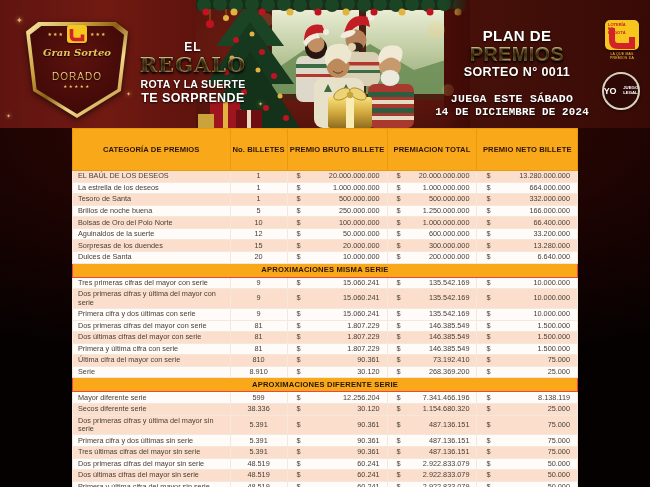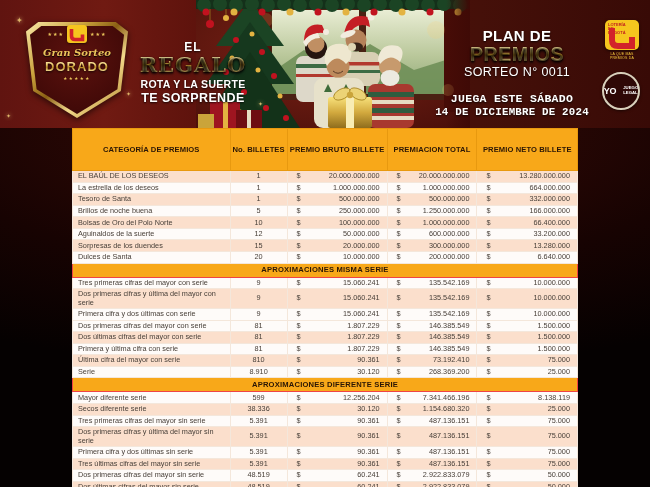--- a/index.html
+++ b/index.html
@@ -23,21 +23,21 @@
   .shield-in{position:absolute;left:4px;top:14px;width:94px;height:88px;
     clip-path:polygon(12% 0%,88% 0%,100% 10%,93% 72%,50% 100%,7% 72%,0% 10%);
     background:radial-gradient(circle at 50% 35%,#5d120e 0%,#420a08 70%,#2f0605 100%);}
   .badge-content{position:absolute;left:0;top:12px;width:102px;text-align:center;}
   .badge-toprow{display:flex;align-items:center;justify-content:center;gap:3px;height:20px;}
   .bstars{color:#e8c35a;font-size:5px;letter-spacing:1px;line-height:1;}
   .minilogo{width:20px;height:18px;background:#f6c51e;border-radius:3px;position:relative;box-shadow:0 1px 2px rgba(0,0,0,.5);}
   .minilogo svg{position:absolute;left:0;top:0;}
   .badge-script{font-family:"DejaVu Serif",serif;font-style:italic;font-weight:bold;font-size:10px;
     color:#ecc45c;margin-top:3px;text-shadow:0 1px 1px #000;}
-  .badge-name{font-weight:700;font-size:13px;letter-spacing:1px;margin-top:1px;
+  .badge-name{font-weight:400;font-size:10px;letter-spacing:1px;margin-top:13px;
     background:linear-gradient(180deg,#fdf6cf 0%,#f1d177 35%,#b98a24 55%,#edd488 80%,#caa33c 100%);
     -webkit-background-clip:text;background-clip:text;color:#dfb954;-webkit-text-fill-color:transparent;
     filter:drop-shadow(0 1px 1px rgba(0,0,0,.7));}
   .badge-stars-bottom{color:#e8c35a;font-size:4.5px;letter-spacing:1.5px;margin-top:3px;line-height:1;}
   
   .tagline{position:absolute;left:120px;top:40px;width:146px;text-align:center;color:#fff;
     text-shadow:0 1px 2px rgba(0,0,0,.8);}
   .tag-el{font-size:12px;font-weight:800;letter-spacing:1px;}
   .tag-title{font-family:"DejaVu Serif",serif;font-weight:bold;font-size:21px;line-height:1.0;letter-spacing:1px;
     background:linear-gradient(180deg,#fdf6cf 0%,#f3d77d 30%,#b88a22 52%,#f0d789 72%,#9a701a 100%);
@@ -45,21 +45,21 @@
     filter:drop-shadow(0 1.5px 1px rgba(0,0,0,.75));}
   .tag-l1{font-size:10.5px;font-weight:800;margin-top:3px;letter-spacing:.3px;}
   .tag-l2{font-size:12.5px;font-weight:800;margin-top:1px;letter-spacing:.4px;}
   
   .plan{position:absolute;left:452px;top:27px;width:130px;text-align:center;color:#fff;text-shadow:0 1px 2px rgba(0,0,0,.8);}
   .plan-l1{font-size:15px;font-weight:800;letter-spacing:.4px;}
   .plan-l2{font-size:19.5px;font-weight:900;letter-spacing:.6px;line-height:1.05;
     background:linear-gradient(180deg,#fdf4c8 0%,#f1cf6e 35%,#a87a1c 55%,#eccf7f 78%,#c79c33 100%);
     -webkit-background-clip:text;background-clip:text;color:#dcb64a;-webkit-text-fill-color:transparent;
     filter:drop-shadow(0 1.5px 1px rgba(0,0,0,.75));}
-  .plan-l3{font-size:12.5px;font-weight:400;letter-spacing:.4px;margin-top:1px;}
+  .plan-l3{font-size:12.5px;font-weight:700;letter-spacing:.4px;margin-top:1px;}
   .schedule{position:absolute;left:430px;top:92px;width:164px;text-align:center;color:#fff;text-shadow:0 1px 2px rgba(0,0,0,.8);font-family:Liberation Mono, monospace;}
   .sch-l1{font-size:11.5px;font-weight:800;letter-spacing:.3px;}
   .sch-l2{font-size:10.8px;font-weight:700;margin-top:1px;letter-spacing:.2px;}
   
   .loteria{position:absolute;left:602px;top:20px;width:40px;text-align:center;}
   .lot-box{width:34px;height:30px;margin:0 auto;background:#f6c51e;border-radius:5px;position:relative;overflow:hidden;
     box-shadow:0 1px 3px rgba(0,0,0,.6);}
   .lot-name{position:absolute;left:3px;top:3px;width:20px;font-size:4px;line-height:1.05;font-weight:bold;
     color:#c21f1f;text-align:left;}
   .lot-slogan{font-size:3.5px;color:#f3c93d;margin-top:2px;letter-spacing:.2px;}
@@ -718,42 +718,20 @@
               <span class="num">1.154.680.320</span>
             </div>
           </td>
           <td class="money">
             <div class="m">
               <span class="cur">$</span>
               <span class="num">25.000</span>
             </div>
           </td>
         </tr>
-        <tr class="plain">
-          <td class="cat">Tres primeras cifras del mayor sin serie</td>
-          <td class="qty">5.391</td>
-          <td class="money">
-            <div class="m">
-              <span class="cur">$</span>
-              <span class="num">90.361</span>
-            </div>
-          </td>
-          <td class="money">
-            <div class="m">
-              <span class="cur">$</span>
-              <span class="num">487.136.151</span>
-            </div>
-          </td>
-          <td class="money">
-            <div class="m">
-              <span class="cur">$</span>
-              <span class="num">75.000</span>
-            </div>
-          </td>
-        </tr>
         <tr class="peach">
           <td class="cat">Dos primeras cifras y última del mayor sin serie</td>
           <td class="qty">5.391</td>
           <td class="money">
             <div class="m">
               <span class="cur">$</span>
               <span class="num">90.361</span>
             </div>
           </td>
           <td class="money">

